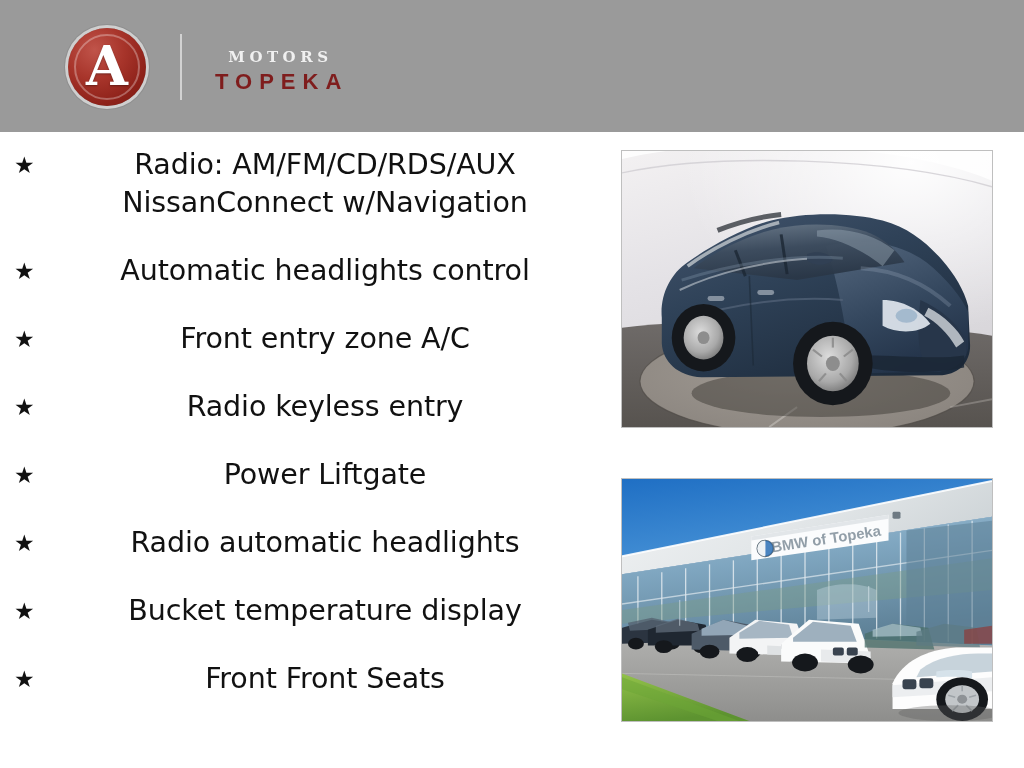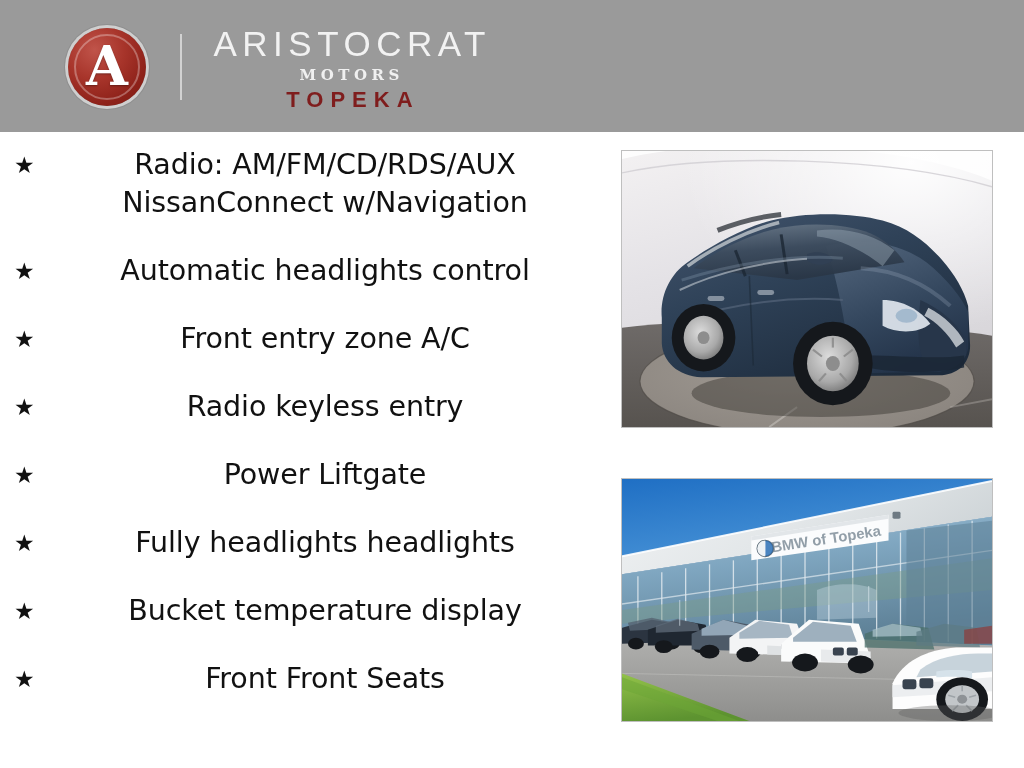--- a/index.html
+++ b/index.html
@@ -197,21 +197,20 @@
 <div class="slide">
 
   <div class="header">
 
     <div class="brand">
       <div class="brand-badge">
         <span class="brand-badge-letter">A</span>
       </div>
       <div class="brand-divider"></div>
       <div class="brand-words">
-        <span class="brand-name">ARISTOCRAT</span>
         <span class="brand-motors">MOTORS</span>
         <span class="brand-city">TOPEKA</span>
       </div>
     </div>
 
   </div>
 
   <ul class="features" id="features-list">
       <li class="feature-item">
         <span class="feature-bullet">★</span>
@@ -229,21 +228,21 @@
       <li class="feature-item">
         <span class="feature-bullet">★</span>
         <span class="feature-text">Radio keyless entry</span>
       </li>
       <li class="feature-item">
         <span class="feature-bullet">★</span>
         <span class="feature-text">Power Liftgate</span>
       </li>
       <li class="feature-item">
         <span class="feature-bullet">★</span>
-        <span class="feature-text">Fully headlights headlights</span>
+        <span class="feature-text">Radio automatic headlights</span>
       </li>
       <li class="feature-item">
         <span class="feature-bullet">★</span>
         <span class="feature-text">Bucket temperature display</span>
       </li>
       <li class="feature-item">
         <span class="feature-bullet">★</span>
         <span class="feature-text">Front Front Seats</span>
       </li>
     </ul>

